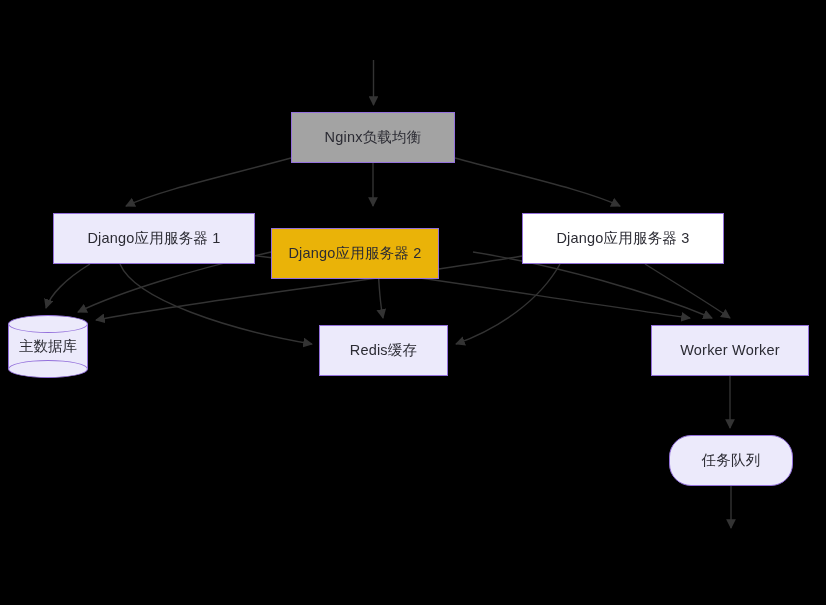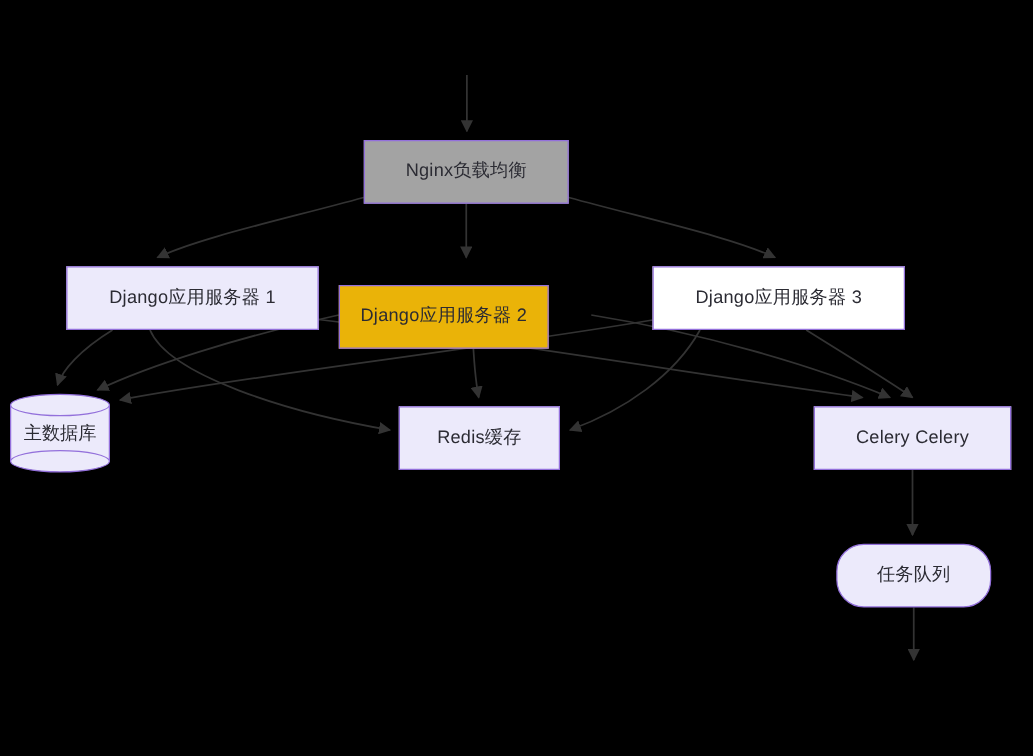--- a/index.html
+++ b/index.html
@@ -161,21 +161,21 @@
     <div class="cyl-bottom" style="background: rgb(236, 234, 251); border-color: rgb(147, 112, 219);"></div>
     <div class="cyl-top" style="background: rgb(236, 234, 251); border-color: rgb(147, 112, 219);"></div>
     <div class="cyl-label" style="color: rgb(43, 43, 51);">主数据库</div>
   </div>
 
   <div class="node" id="node-redis-cache" style="left: 319px; top: 325px; width: 129px; height: 51px; background: rgb(236, 234, 251); border-color: rgb(147, 112, 219); color: rgb(43, 43, 51);">
     <span class="node-label">Redis缓存</span>
   </div>
 
   <div class="node" id="node-celery-worker" style="left: 651px; top: 325px; width: 158px; height: 51px; background: rgb(236, 234, 251); border-color: rgb(147, 112, 219); color: rgb(43, 43, 51);">
-    <span class="node-label">Celery Celery</span>
+    <span class="node-label">Worker Worker</span>
   </div>
 
   <div class="node" id="node-task-queue" style="left: 669px; top: 435px; width: 124px; height: 51px; background: rgb(236, 234, 251); border-color: rgb(147, 112, 219); color: rgb(43, 43, 51); border-radius: 22px;">
     <span class="node-label">任务队列</span>
   </div>
 
 
 </div>
 
 </body></html>

